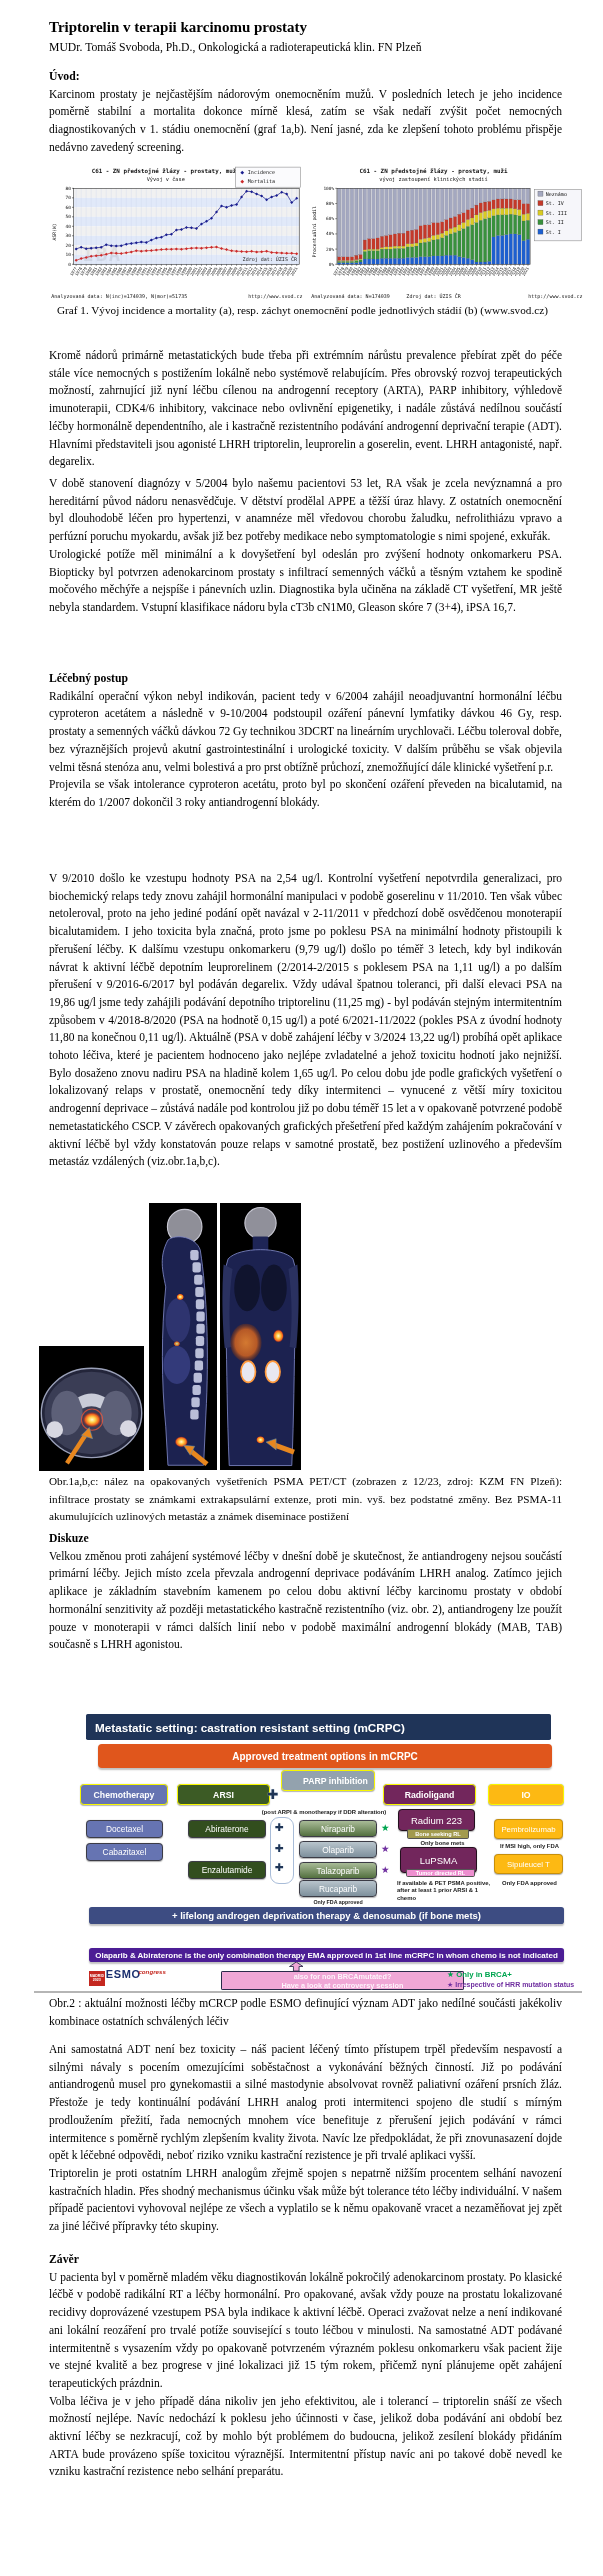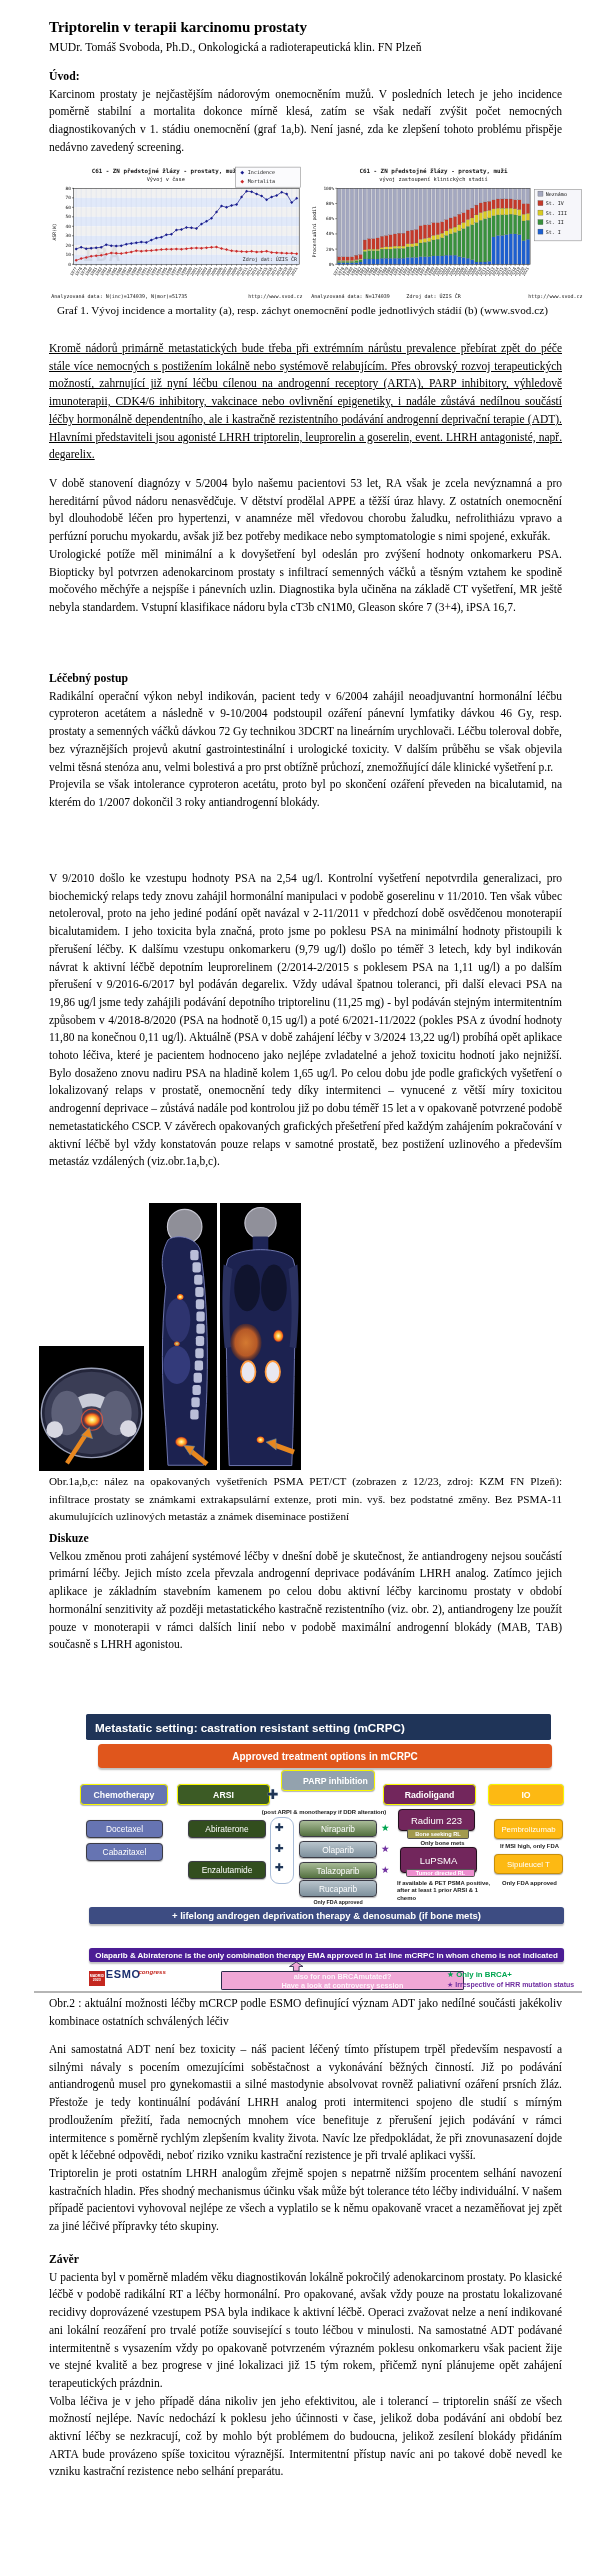--- a/index.html
+++ b/index.html
@@ -692,21 +692,21 @@
           <rect x="406" y="113" width="9" height="9" fill="#1d5fd0" stroke="#444" stroke-width="0.5"></rect>
           <text x="420" y="121" font-size="9" fill="#111">St. I</text>
         </g>
         <text x="0" y="236" font-size="9" fill="#111">Analyzovaná data: N=174039</text>
         <text x="219" y="236" text-anchor="middle" font-size="9" fill="#111">Zdroj dat: ÚZIS ČR</text>
         <text x="486" y="236" text-anchor="end" font-size="9" fill="#111">http://www.svod.cz</text>
       </svg>
   </figure>
   <div class="caption nowrap" style="top:302px;width:548px;margin-left:8px;">Graf 1. Vývoj incidence a mortality (a), resp. záchyt onemocnění podle jednotlivých stádií (b) (www.svod.cz)</div>
 
-  <section class="text-block" style="top:340px;text-decoration:underline;">
+  <section class="text-block" style="top:347px;">
     <p>Kromě nádorů primárně metastatických bude třeba při extrémním nárůstu prevalence přebírat zpět do péče stále více nemocných s postižením lokálně nebo systémově relabujícím. Přes obrovský rozvoj terapeutických možností, zahrnující již nyní léčbu cílenou na androgenní receptory (ARTA), PARP inhibitory, výhledově imunoterapii, CDK4/6 inhibitory, vakcinace nebo ovlivnění epigenetiky, i nadále zůstává nedílnou součástí léčby hormonálně dependentního, ale i kastračně rezistentního podávání androgenní deprivační terapie (ADT). Hlavními představiteli jsou agonisté LHRH triptorelin, leuprorelin a goserelin, event. LHRH antagonisté, např. degarelix.</p>
   </section>
 
   <section class="text-block" style="top:475px;">
     <p>V době stanovení diagnózy v 5/2004 bylo našemu pacientovi 53 let, RA však je zcela nevýznamná a pro hereditární původ nádoru nenasvědčuje. V dětství prodělal APPE a těžší úraz hlavy. Z ostatních onemocnění byl dlouhodobě léčen pro hypertenzi, v anamnéze měl vředovou chorobu žaludku, nefrolithiázu vpravo a perfúzní poruchu myokardu, avšak již bez potřeby medikace nebo symptomatologie s nimi spojené, exkuřák.</p>
     <p>Urologické potíže měl minimální a k dovyšetření byl odeslán pro zvýšení hodnoty onkomarkeru PSA. Biopticky byl potvrzen adenokarcinom prostaty s infiltrací semenných váčků a těsným vztahem ke spodině močového měchýře a nejspíše i pánevních uzlin. Diagnostika byla učiněna na základě CT vyšetření, MR ještě nebyla standardem. Vstupní klasifikace nádoru byla cT3b cN1M0, Gleason skóre 7 (3+4), iPSA 16,7.</p>
   </section>
 
   <section class="text-block" style="top:670px;">
     <h2>Léčebný postup</h2>

